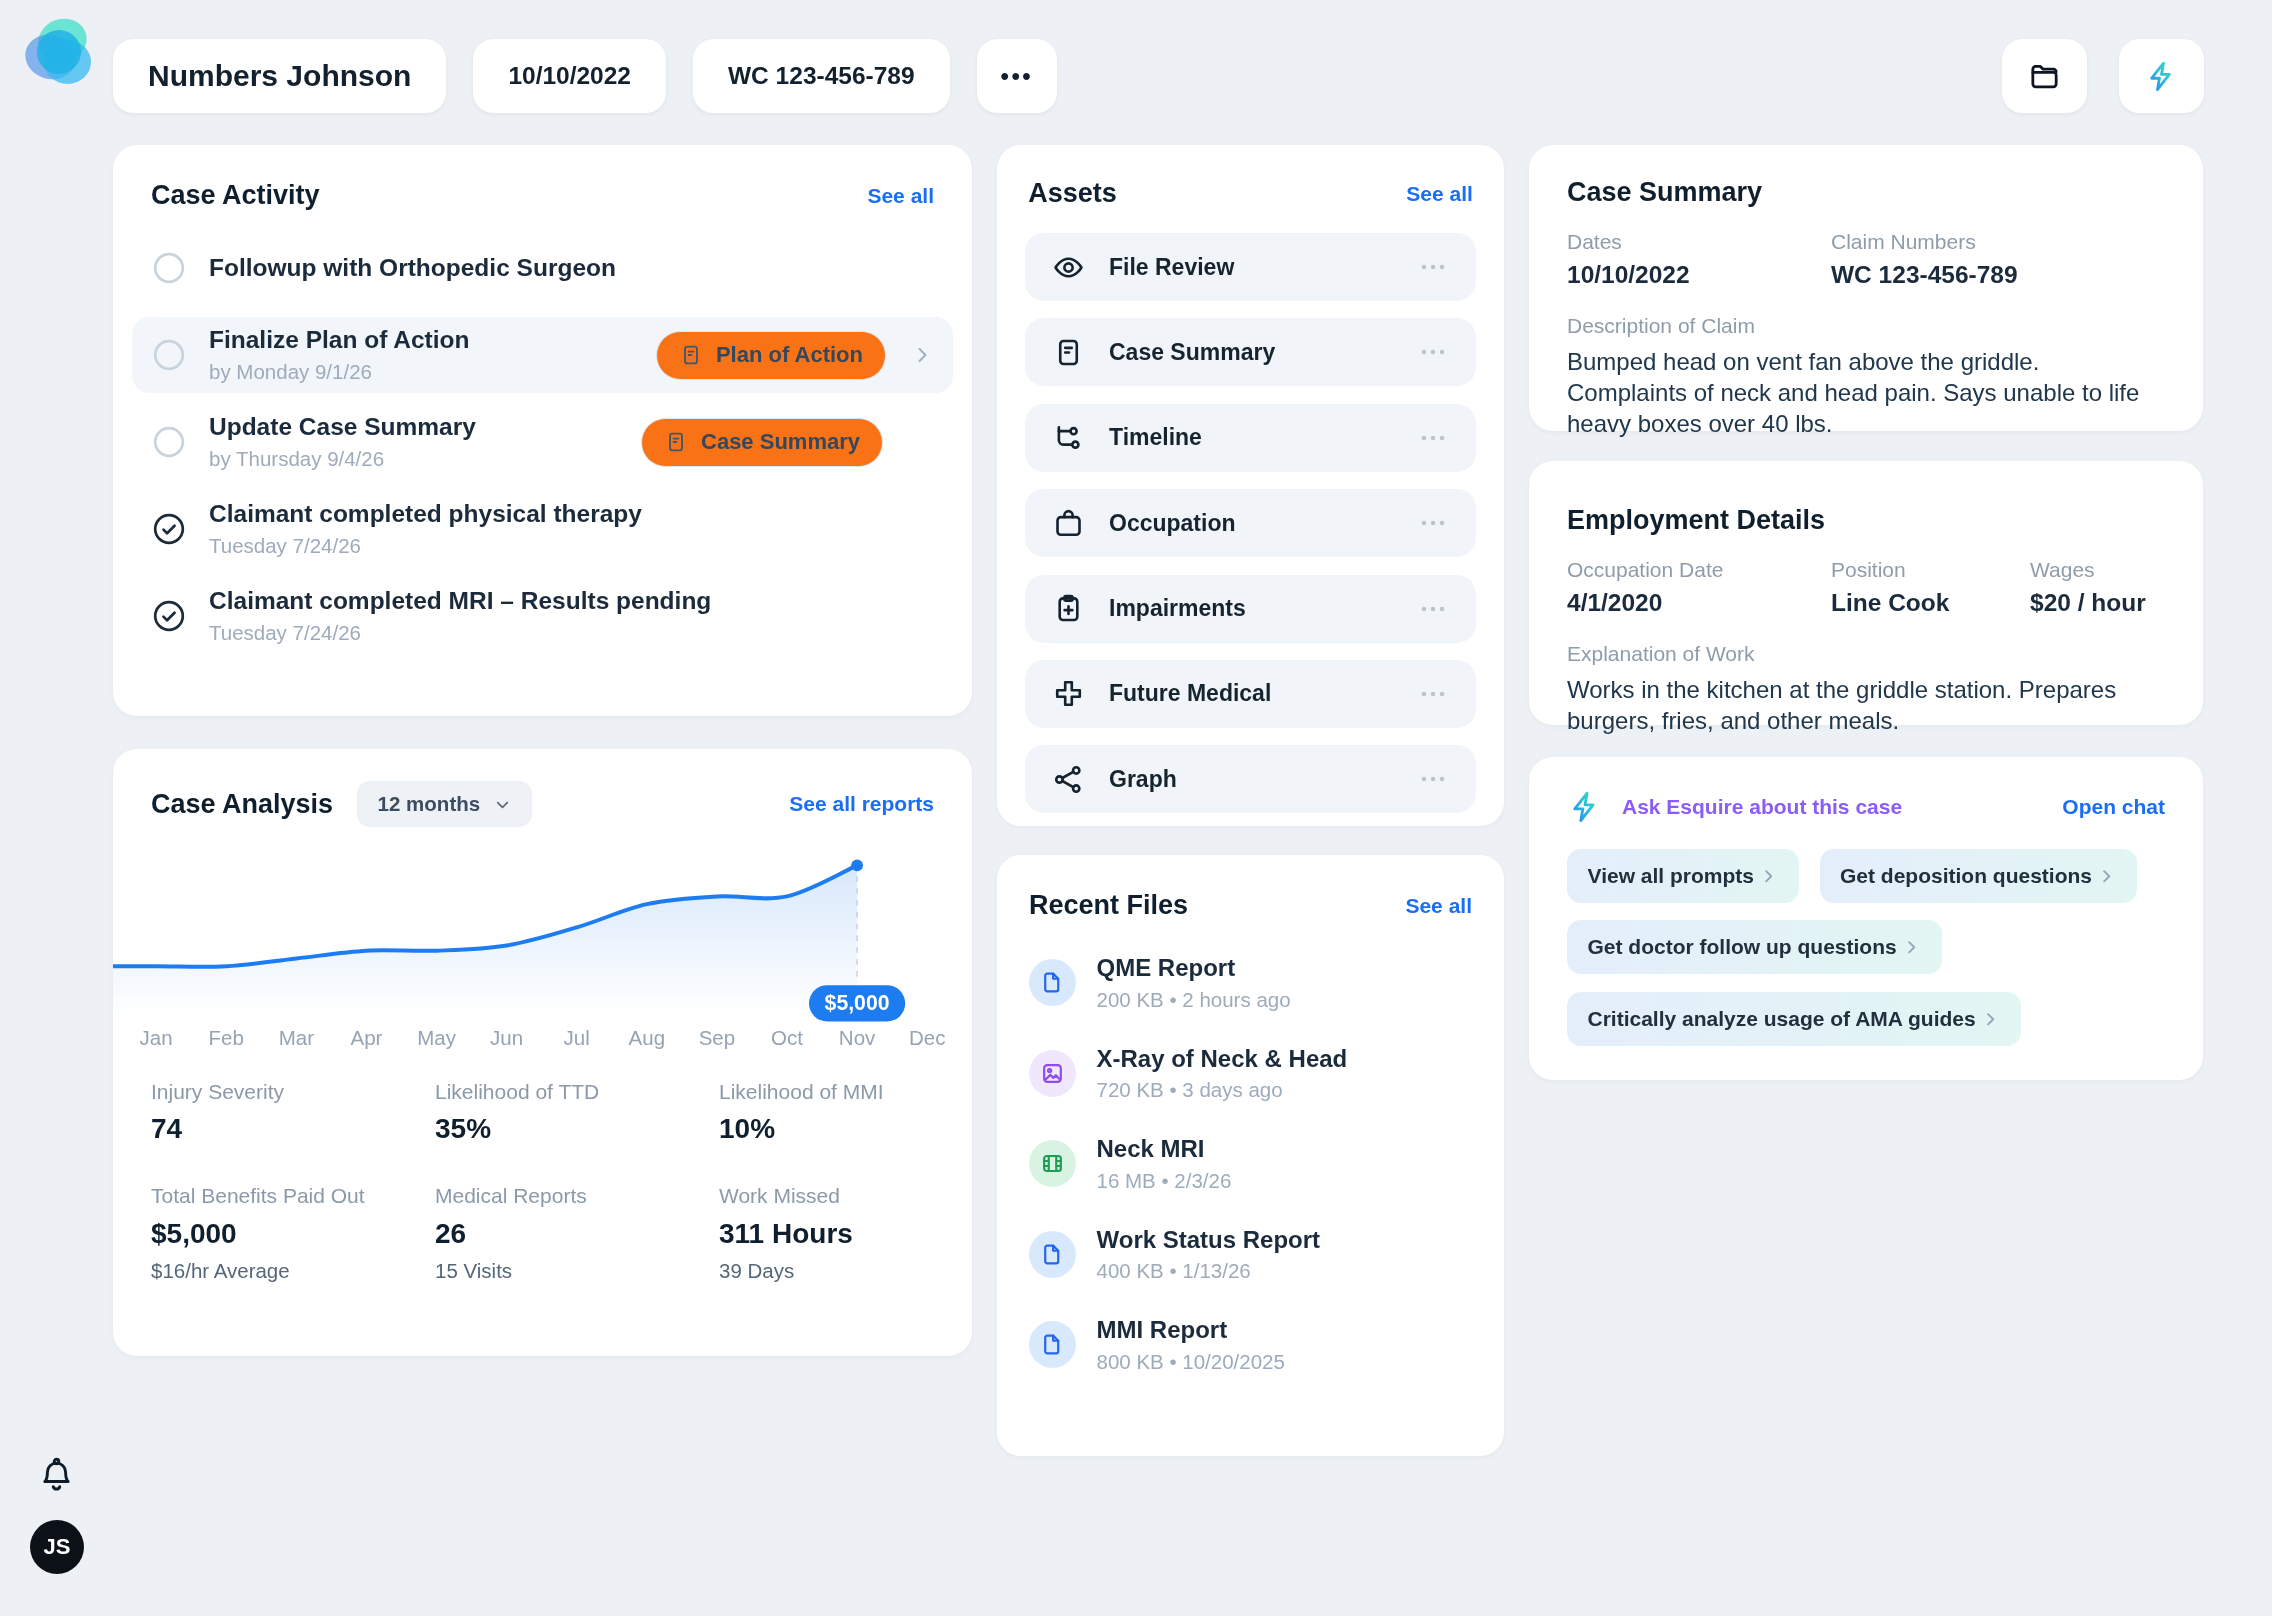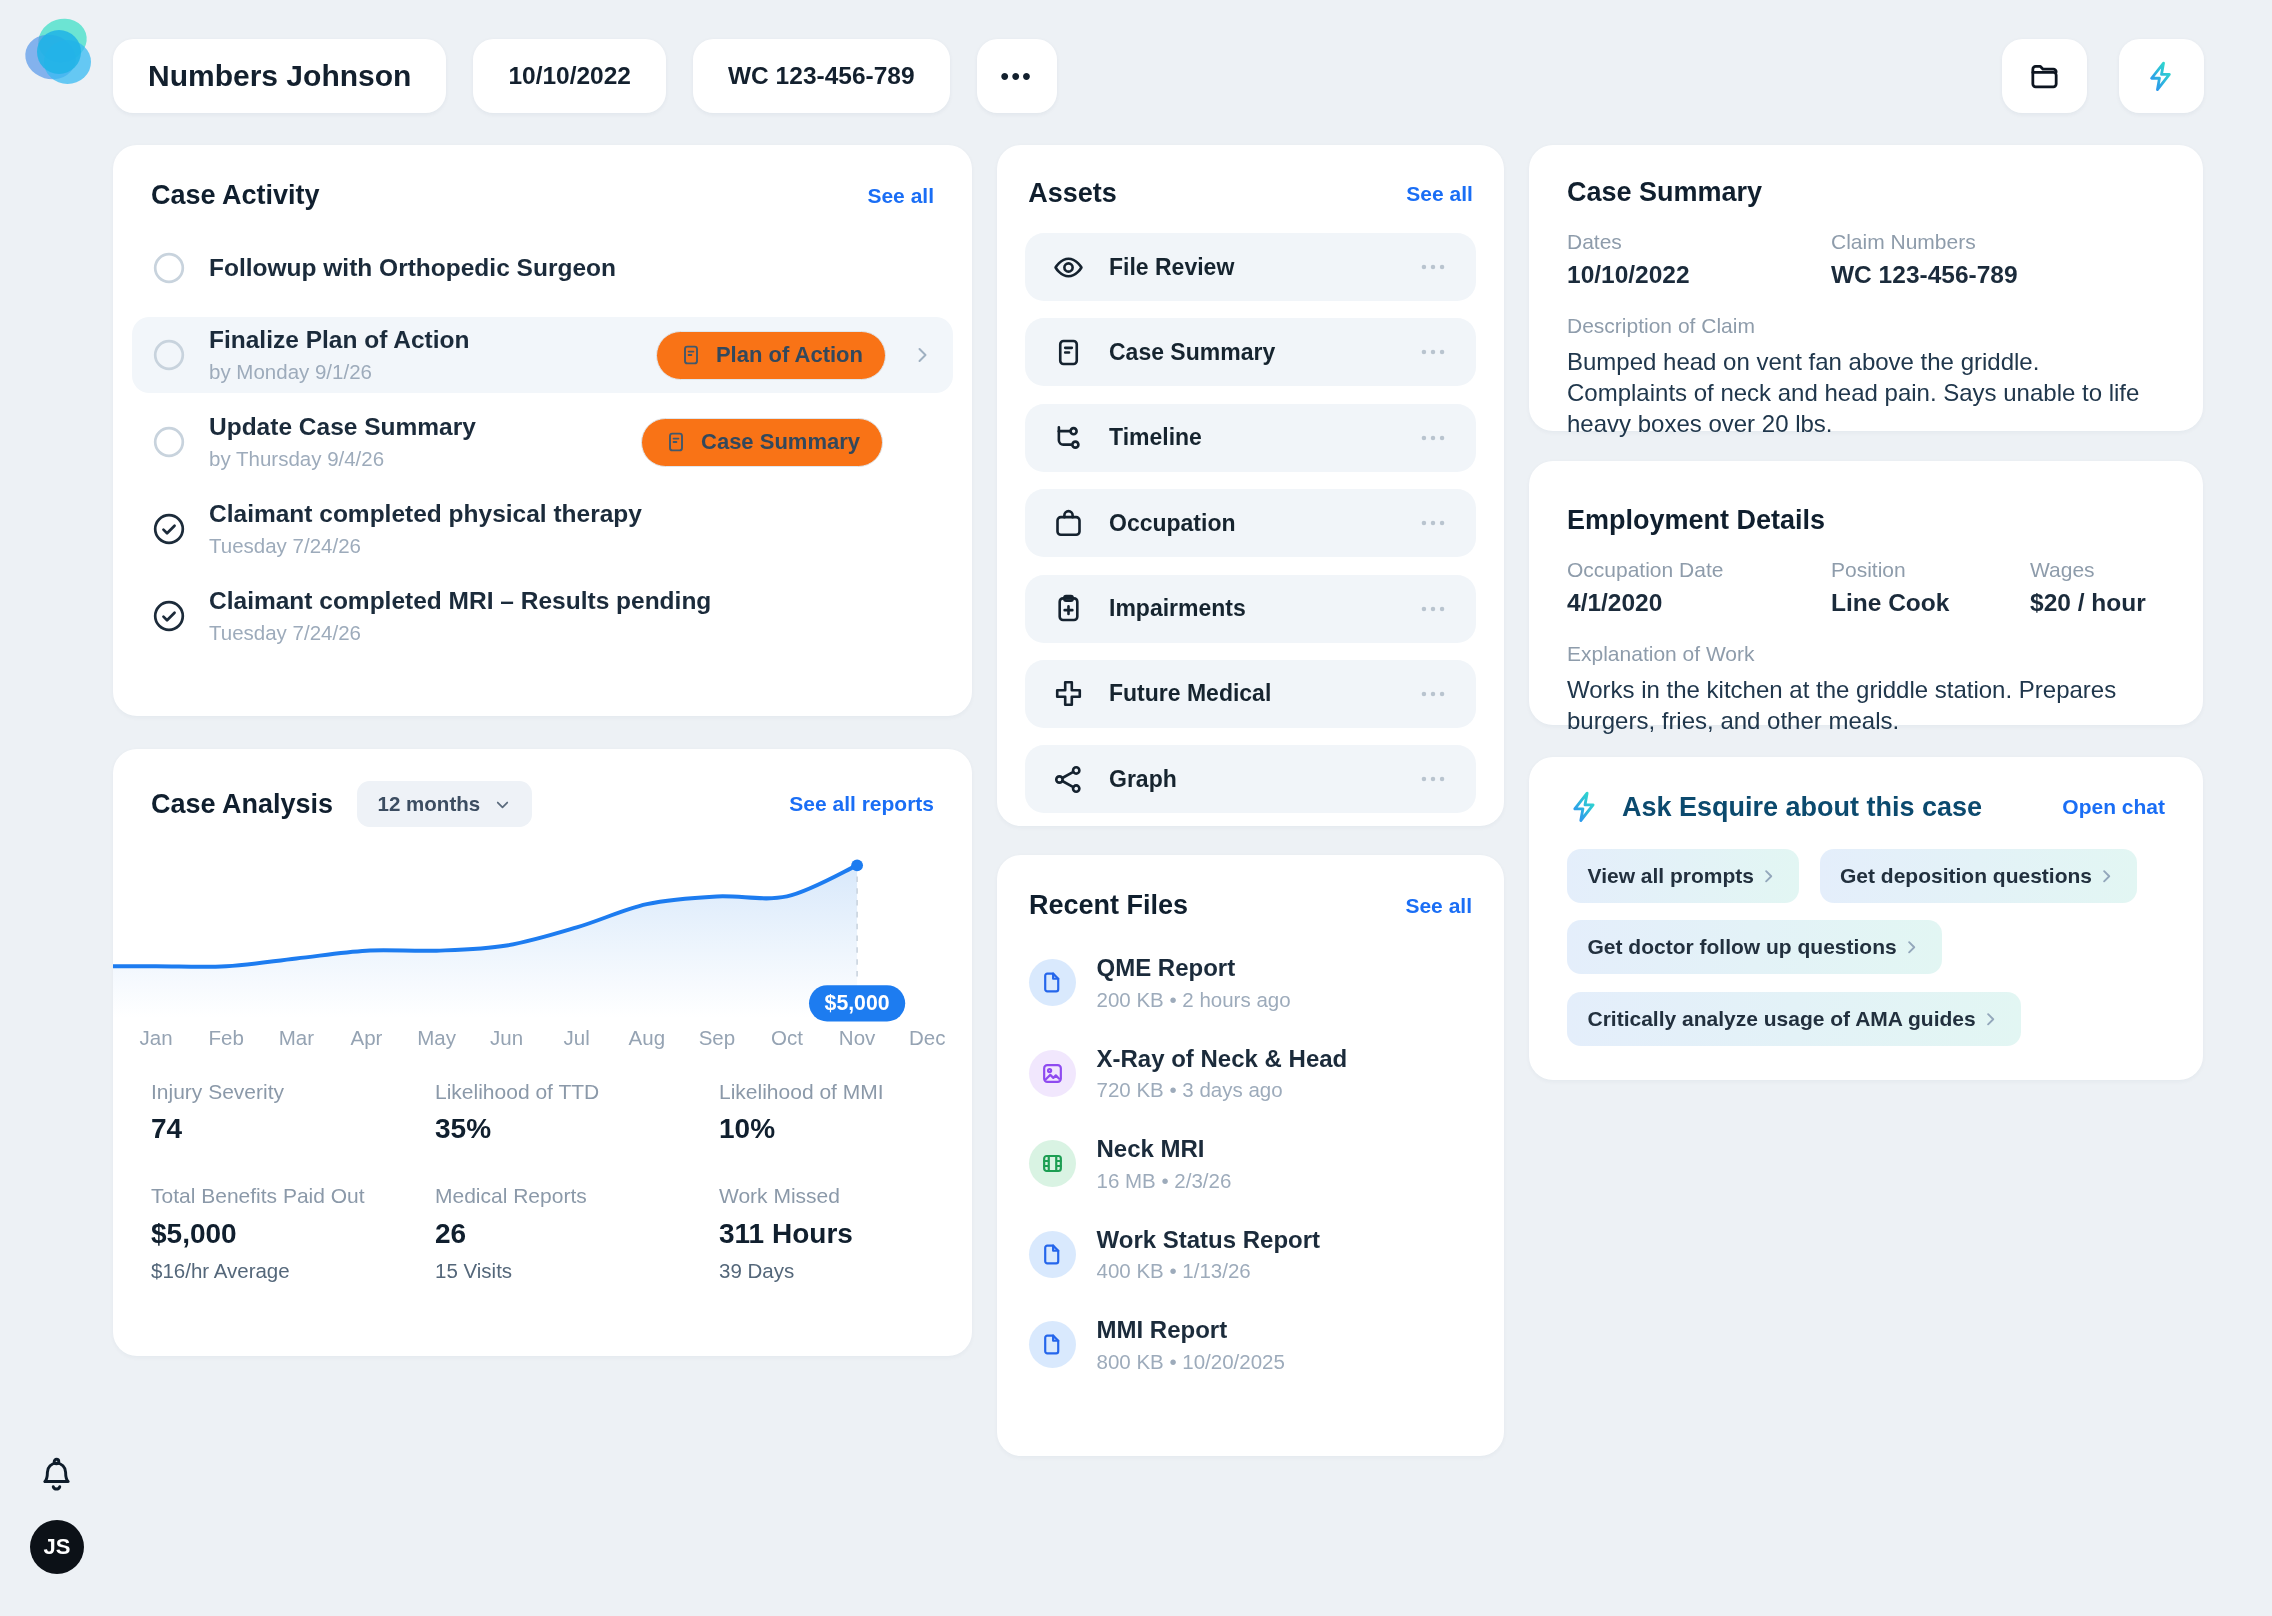--- a/index.html
+++ b/index.html
@@ -91,21 +91,21 @@
   .flabel { font-size:21px; color:#8e9cab; }
   .fvalue { font-size:24.5px; font-weight:600; color:#1b2b3b; margin-top:7px; }
   .desc-label { margin-top:25px; }
   .desc-text { margin-top:8px; font-size:24px; line-height:31px; font-weight:500; color:#20374c; }
 
   #employment { left:1529px; top:461px; width:674px; height:264px; padding:44px 38px; }
 
   #ask { left:1529px; top:757px; width:674px; height:323px; padding:32px 38px; }
   .ask-head { display:flex; align-items:center; }
   .bolt-icon { width:36px; height:36px; margin-right:19px; }
-  .ask-title { flex:1; font-size:27px; font-weight:700; color:#0c4a6e; }
+  .ask-title { flex:1; font-size:21px; font-weight:700; color:#8b5cf6; }
   .chips { margin-top:24px; display:flex; flex-wrap:wrap; gap:17.4px 20.5px; }
   .prompt-chip { display:inline-flex; align-items:center; gap:4px; height:54px; padding:0 20.5px; border-radius:14px; background:linear-gradient(90deg,#e4eefb,#e2f6f3); font-size:21px; font-weight:600; color:#22303e; }
   .prompt-chip .chev { width:20.5px; height:20.5px; color:#93a7bb; }
 </style>
 </head>
 <body>
 
 <svg width="0" height="0" aria-hidden="true">
   <defs>
     <linearGradient id="boltGrad" x1="0" y1="1" x2="1" y2="0">
@@ -562,21 +562,21 @@
       <div class="fcol1">
         <div class="flabel">Dates</div>
         <div class="fvalue">10/10/2022</div>
       </div>
       <div class="fcol3">
         <div class="flabel">Claim Numbers</div>
         <div class="fvalue">WC 123-456-789</div>
       </div>
     </div>
     <div class="flabel desc-label">Description of Claim</div>
-    <div class="desc-text">Bumped head on vent fan above the griddle. Complaints of neck and head pain. Says unable to life heavy boxes over 20 lbs.</div>
+    <div class="desc-text">Bumped head on vent fan above the griddle. Complaints of neck and head pain. Says unable to life heavy boxes over 40 lbs.</div>
   </div>
 
   <div class="card" id="employment">
     <div class="card-title">Employment Details</div>
     <div class="field-grid">
       <div class="fcol1">
         <div class="flabel">Occupation Date</div>
         <div class="fvalue">4/1/2020</div>
       </div>
       <div class="fcol2">

